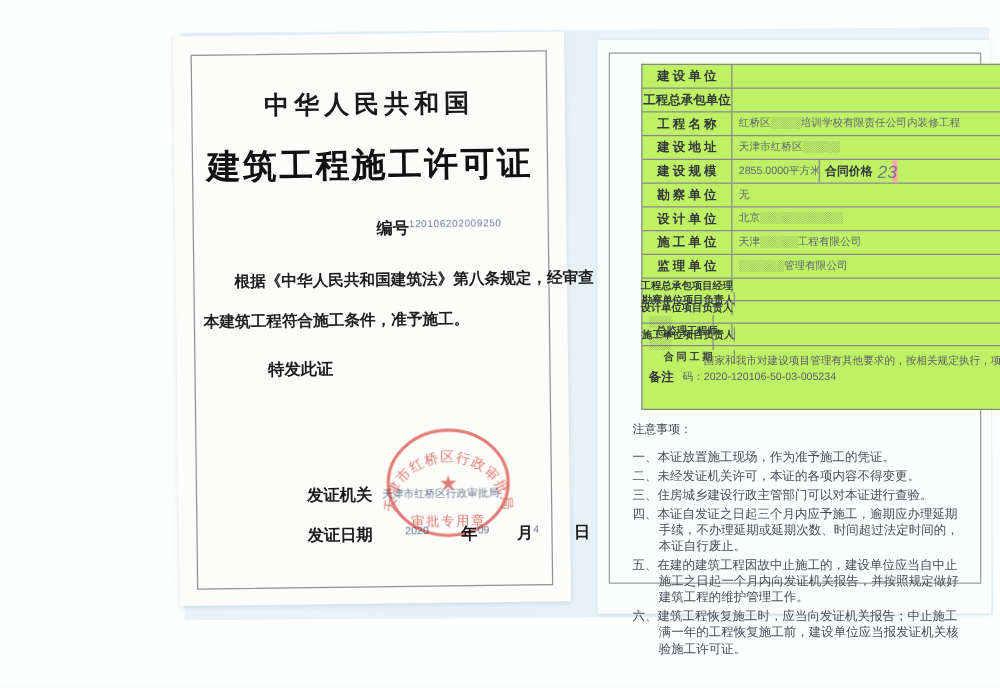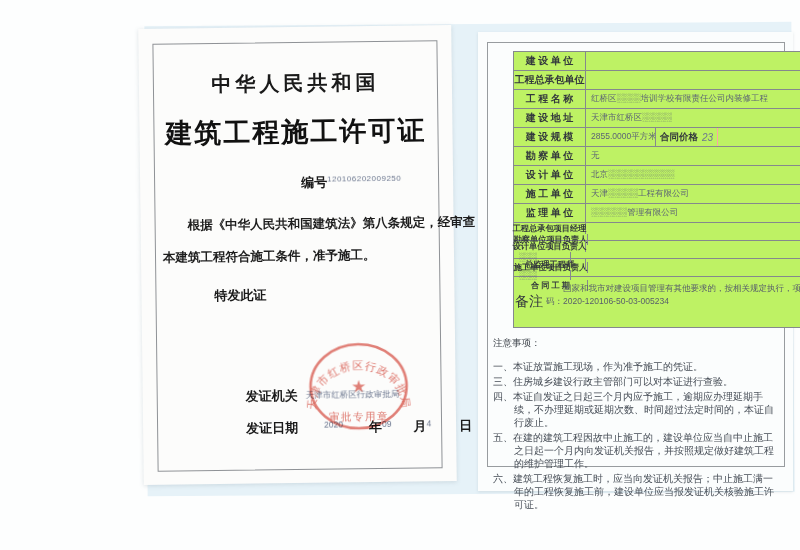--- a/index.html
+++ b/index.html
@@ -54,31 +54,31 @@
   .trow.h4 { height:18px;flex-direction:column; }
   .lab { width:72px; flex:none; text-align:center; font-weight:bold; font-size:10px;
     color:#33383d; border-right:1px solid #85898d; align-self:stretch;
     display:flex; align-items:center; justify-content:center; white-space:nowrap; }
   .lab.small { font-size:8.2px; }
   .lab2 { width:74px; }
   .val { flex:1; font-size:8.5px; color:#5d6575; padding-left:5px;
     filter:blur(.35px); font-family:"Liberation Sans","DejaVu Sans",sans-serif; white-space:nowrap; overflow:hidden; }
   .val.mid { flex:none; width:70px; border-right:1px solid #85898d; align-self:stretch; display:flex; align-items:center; }
   .val.v4 { flex:none; width:57px; border-right:1px solid #85898d; align-self:stretch; display:flex; align-items:center; }
-  .pricecell { flex:none; width:62px; border-right:1px solid #fca5a5; align-self:stretch;
+  .pricecell { flex:none; width:62px; border-right:4px solid #fca5a5; align-self:stretch;
     display:flex; align-items:center; padding-left:4px; font-weight:bold; font-size:9.5px; color:#33383d; white-space:nowrap; }
-  .pricecell .typedv { font-size:10px; margin-left:4px;font-style:italic; }
+  .pricecell .typedv { font-size:14px; margin-left:4px;font-style:italic; }
   .unitcell { flex:1; text-align:right; padding-right:6px; font-weight:bold; font-size:10px; color:#33383d; }
   .remark-row { display:flex; height:51px; border-bottom:1px solid #85898d; }
-  .remark-lab { width:30px; flex:none; font-weight:normal; font-size:14px; color:#33383d;
+  .remark-lab { width:30px; flex:none; font-weight:bold; font-size:10px; color:#33383d;
     display:flex; align-items:center; justify-content:center; }
   .remark-text { flex:1; font-size:8.5px; line-height:12.5px; color:#59606b;
     padding:5px 8px 0 2px; filter:blur(.3px); text-indent:2em;
     font-family:"Liberation Sans","DejaVu Sans",sans-serif; }
-  .notes { margin:9px 10px 0 5px; }
+  .notes { margin:9px 10px 0 18px; }
   .notes-title { font-size:9.5px; color:#3f454c; margin-bottom:10px; }
   .note-item { font-size:10px; line-height:13px; color:#464d56;
     padding-left:21px; text-indent:-21px; margin-bottom:2px; }
 </style>
 </head>
 <body>
 
 <div class="backdrop"></div>
 
 <div class="sheet-left">
@@ -181,19 +181,20 @@
 
       <div class="remark-row">
         <div class="remark-lab">备注</div>
         <div class="remark-text">国家和我市对建设项目管理有其他要求的，按相关规定执行，项目代码：2020-120106-50-03-005234</div>
       </div>
     </div>
 
     <div class="notes">
       <div class="notes-title">注意事项：</div>
       <div class="note-item">一、本证放置施工现场，作为准予施工的凭证。</div>
+      <div class="note-item">二、未经发证机关许可，本证的各项内容不得变更。</div>
       <div class="note-item">三、住房城乡建设行政主管部门可以对本证进行查验。</div>
       <div class="note-item">四、本证自发证之日起三个月内应予施工，逾期应办理延期手续，不办理延期或延期次数、时间超过法定时间的，本证自行废止。</div>
       <div class="note-item">五、在建的建筑工程因故中止施工的，建设单位应当自中止施工之日起一个月内向发证机关报告，并按照规定做好建筑工程的维护管理工作。</div>
       <div class="note-item">六、建筑工程恢复施工时，应当向发证机关报告；中止施工满一年的工程恢复施工前，建设单位应当报发证机关核验施工许可证。</div>
     </div>
   </div>
 </div>
 
 </body></html>

